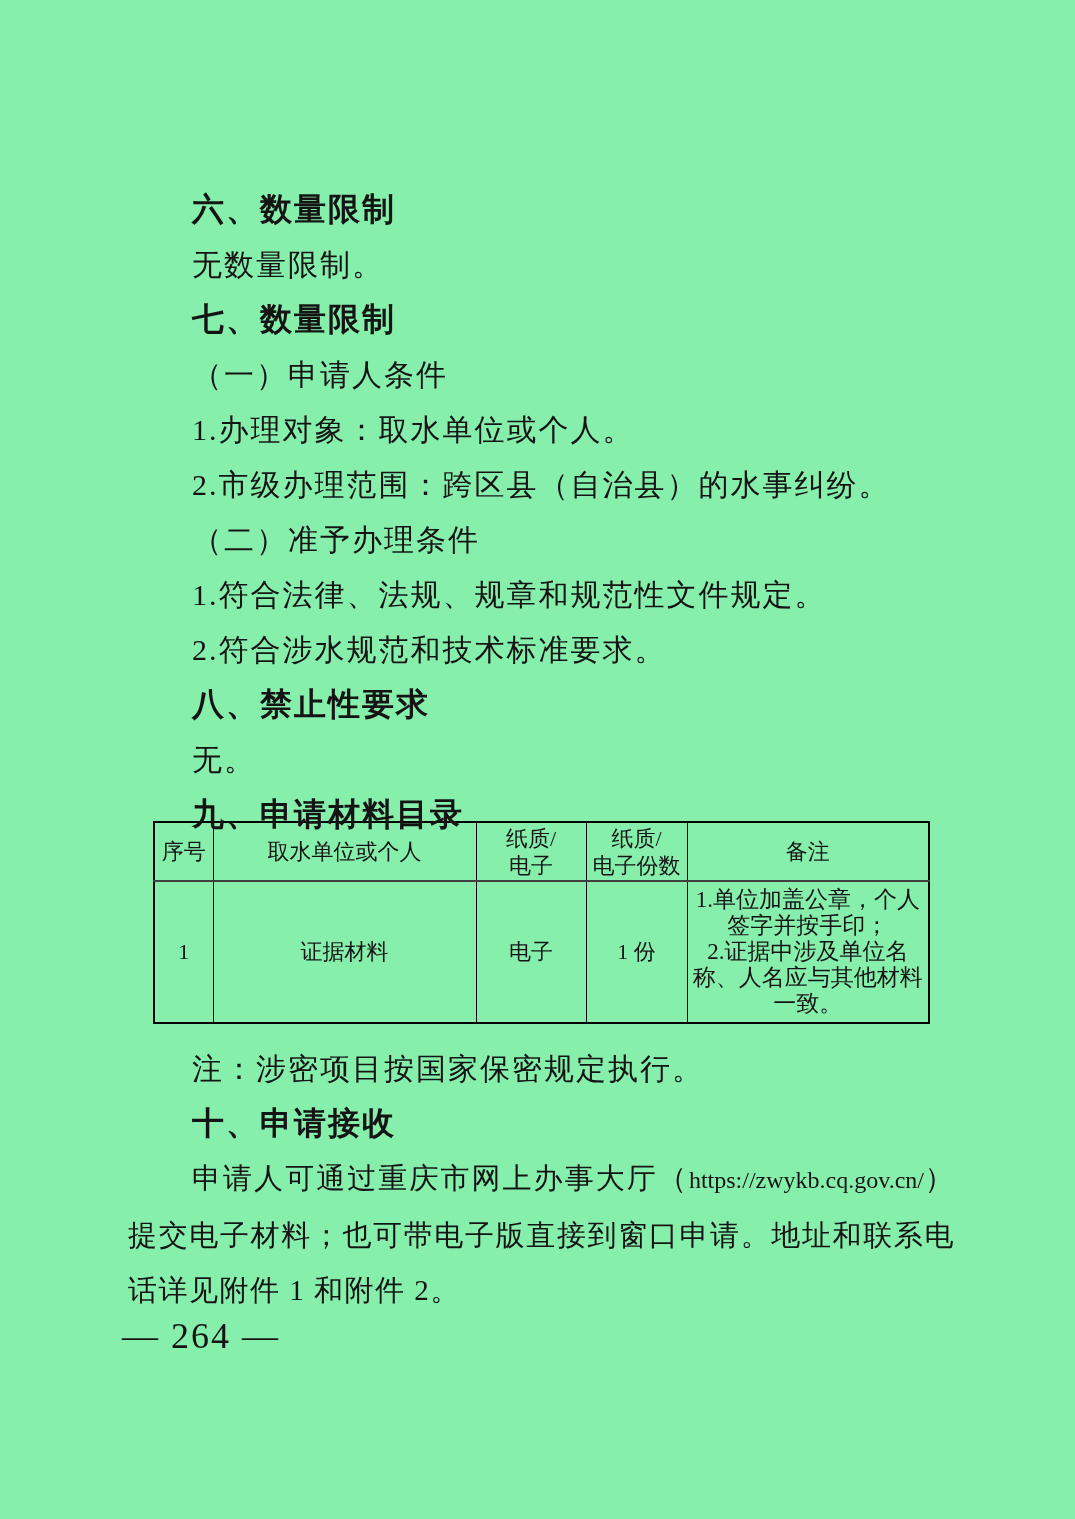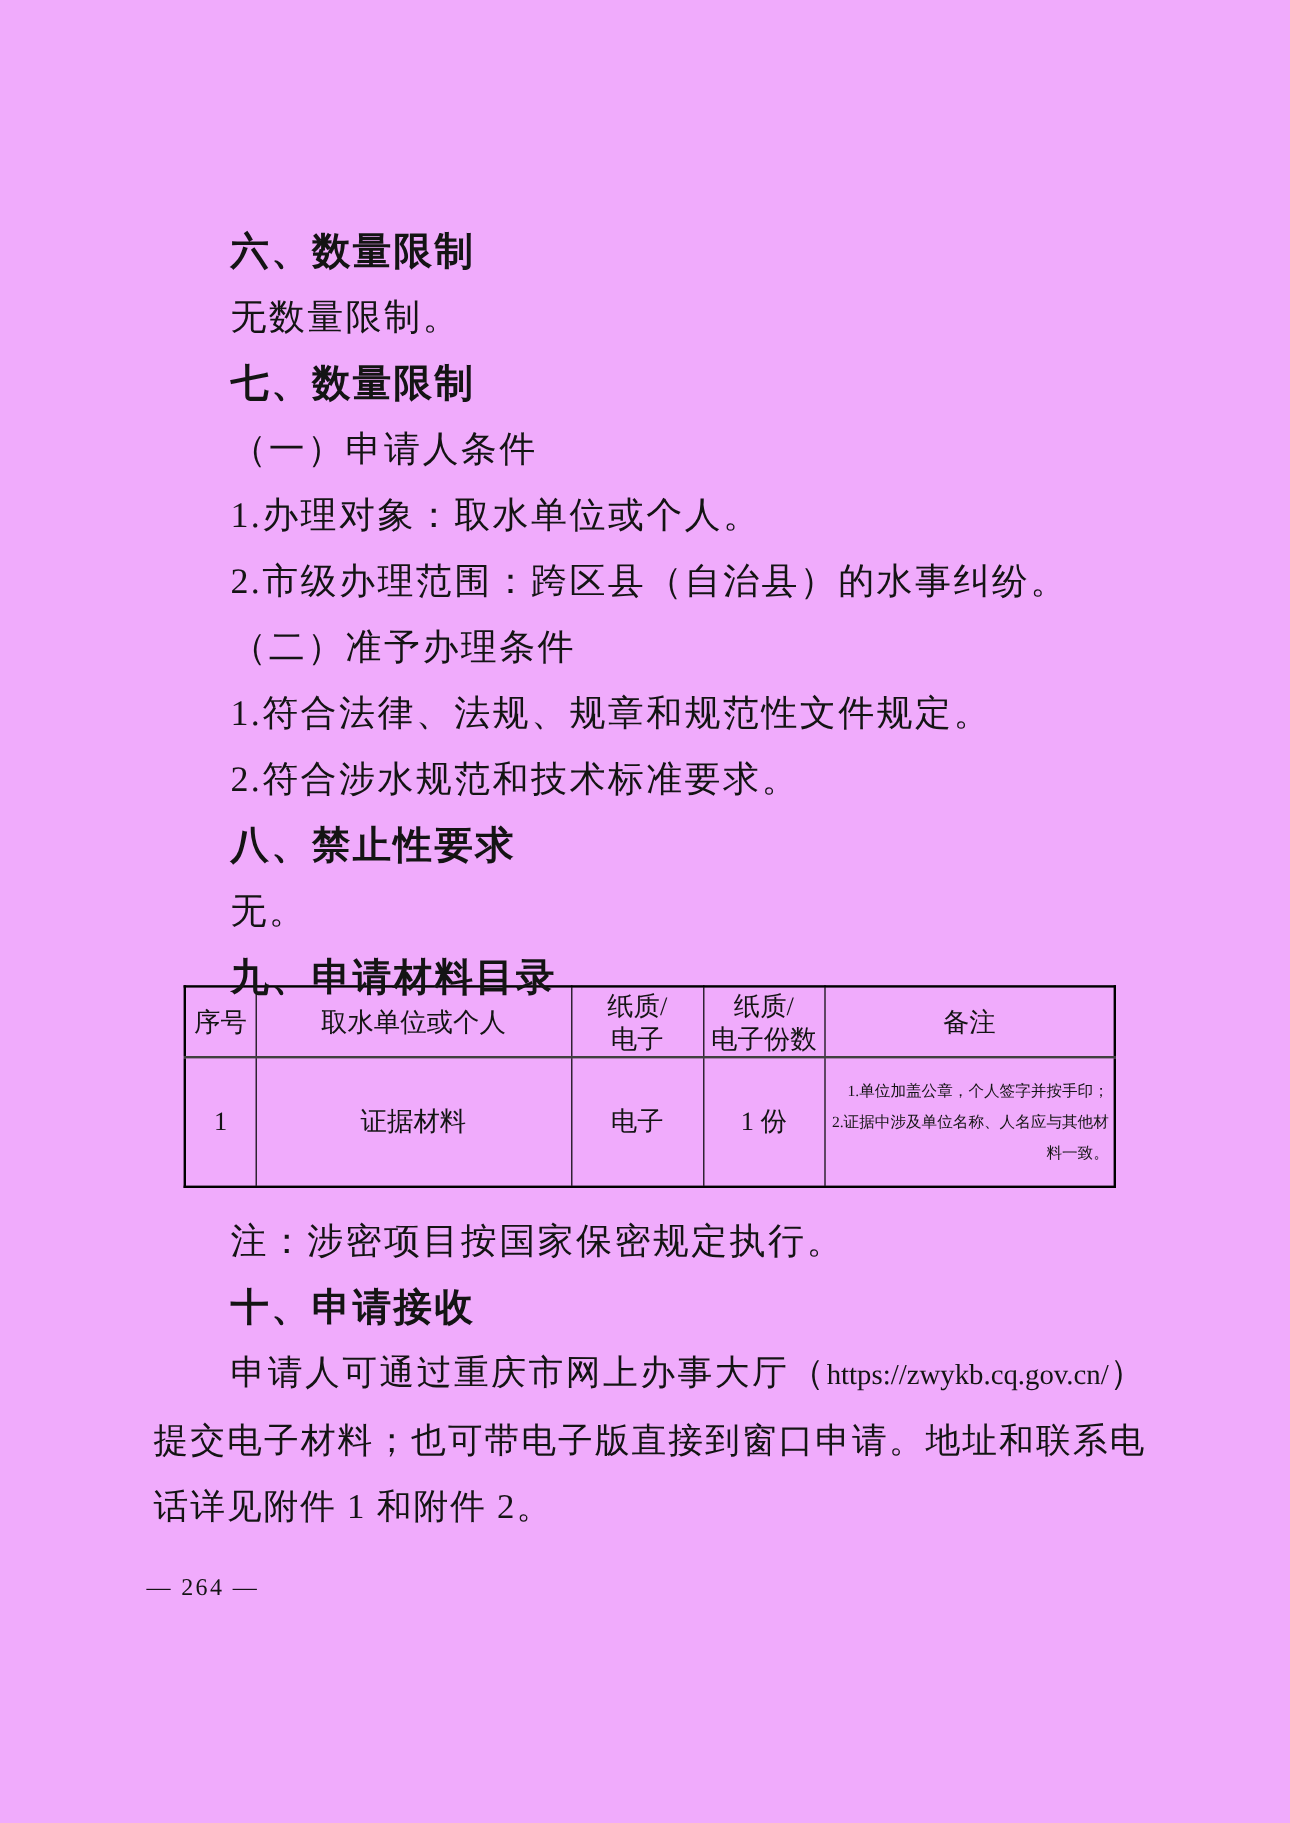--- a/index.html
+++ b/index.html
@@ -8,21 +8,21 @@
     width: 1075px; height: 1519px;
     background: #ffffff;
     font-family: "Liberation Serif", serif;
     color: #141414;
   }
   .page {
     position: relative;
     width: 1075px; height: 1519px;
     padding: 182px 120px 0 128px;
     overflow: hidden;
-    background: #f0abfc;
+    background: #86efac;
   }
   
   .hd {
     font-family: "Liberation Sans", sans-serif;
     font-weight: bold;
     font-size: 32px;
     line-height: 55px;
     letter-spacing: 2px;
     text-indent: 64px;
     margin: 0;
@@ -58,22 +58,22 @@
     white-space: pre-line;
     padding: 0;
     vertical-align: middle;
   }
   .materials td {
     height: 108px;
     vertical-align: middle;
     padding: 0;
   }
   .materials td.remark {
-    text-align: right;
-    font-size: 13px;
+    text-align: center;
+    font-size: 23px;
     line-height: 26px;
     white-space: pre-line;
     padding: 5px 4px;
   }
   .note { margin-top: 17px; }
   .para {
     font-size: 29px;
     line-height: 55px;
     letter-spacing: 1.5px;
     text-indent: 64px;
@@ -82,23 +82,22 @@
     margin: 0;
     white-space: normal;
   }
   .para .urlwrap { white-space: nowrap; }
   .para .url {
     font-family: "Liberation Serif", serif;
     font-size: 24px;
     letter-spacing: 0;
   }
   .pageno {
-    margin-top: 21px;
     margin-left: -6px;
-    font-size: 20px;
+    font-size: 36px;
     line-height: 36px;
     letter-spacing: 2px;
   }
 </style>
 </head>
 <body>
 
 <div class="page">
 
   <h2 class="hd">六、数量限制</h2>

